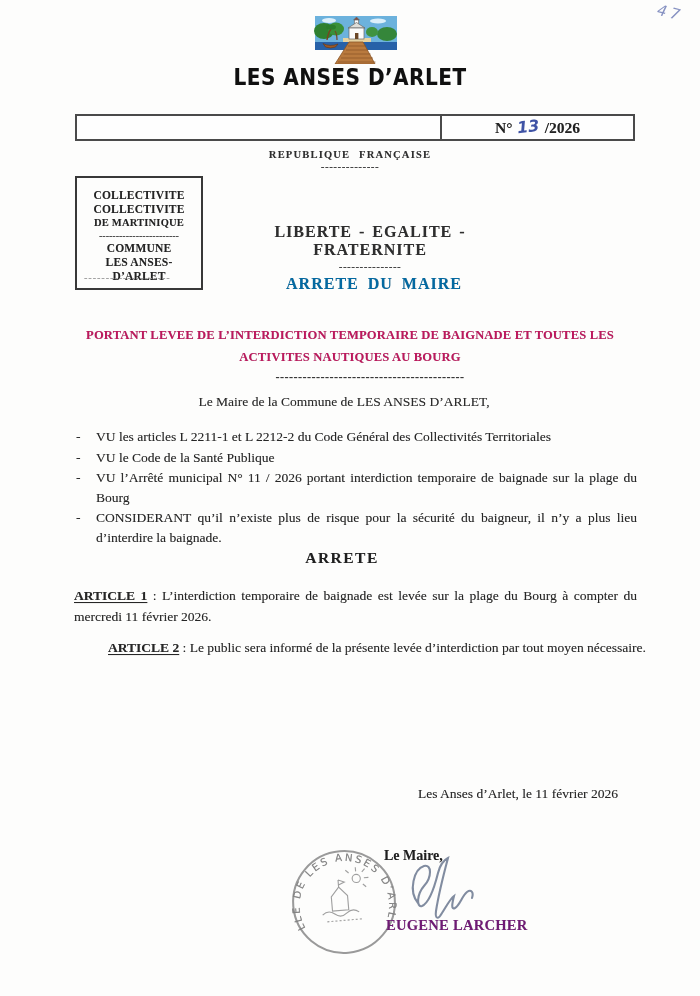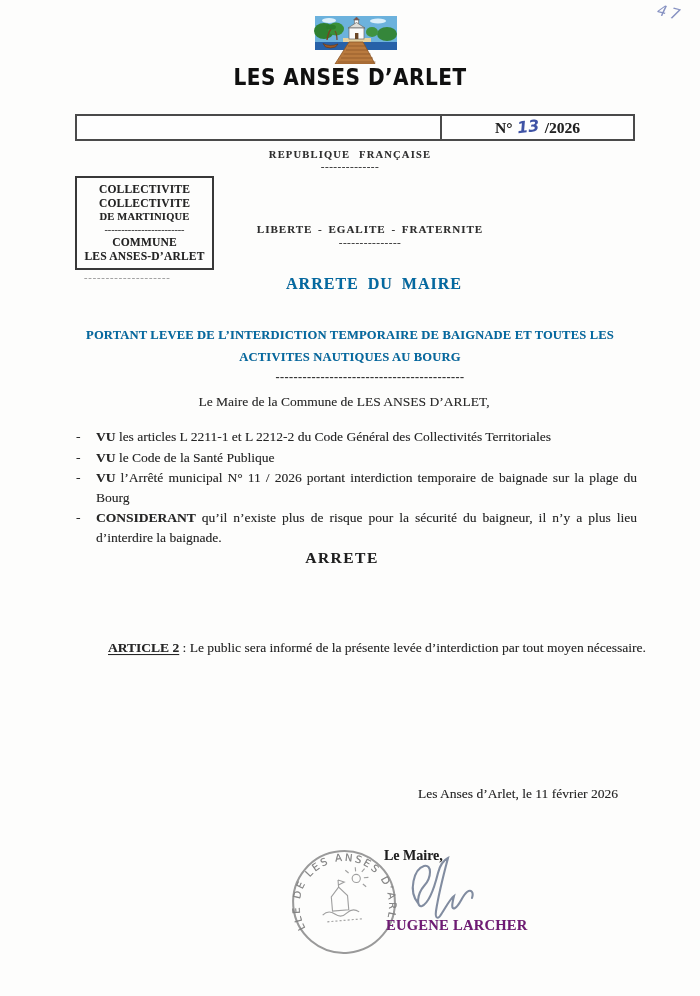--- a/index.html
+++ b/index.html
@@ -22,45 +22,45 @@
             box-sizing:border-box;display:flex;align-items:center;justify-content:center;gap:5px;
             font-weight:bold;font-size:15.5px;color:#222;}
   .num-hand{color:#3f53a5;font-family:"DejaVu Sans",sans-serif;font-style:italic;font-size:16px;
             font-weight:600;transform:rotate(-6deg);margin-top:-2px;text-shadow:none;}
 
   .republique{position:absolute;top:149px;left:0;width:100%;text-align:center;font-weight:bold;
               font-size:10.5px;letter-spacing:1.2px;word-spacing:5px;color:#2e2e2e;}
   .rep-dashes{position:absolute;top:160px;left:0;width:100%;text-align:center;}
   .dashes{font-size:11px;letter-spacing:.5px;color:#3a3a3a;font-weight:bold;}
 
-  .coll-box{position:absolute;left:75px;top:176px;width:139px;box-sizing:border-box;
-            border:2px solid #383838;padding:4px 2px 5px;text-align:center;font-weight:bold;color:#242424;}
+  .coll-box{position:absolute;left:75px;top:176px;width:128px;box-sizing:border-box;
+            border:2px solid #383838;padding:10px 2px 5px;text-align:center;font-weight:bold;color:#242424;}
   .cb-line{font-size:11.5px;line-height:14px;letter-spacing:.2px;}
   .cb-small{font-size:10.5px;}
   .cb-dashes{font-size:10px;line-height:11px;letter-spacing:0;color:#444;}
   .coll-under{position:absolute;left:84px;top:272px;font-size:10px;letter-spacing:1px;color:#9a9a9a;}
 
   .motto{position:absolute;top:223px;left:240px;width:260px;text-align:center;font-weight:bold;color:#2e2e2e;}
-  .motto-title{font-size:11px;letter-spacing:1px;word-spacing:2px;}
+  .motto-title{font-size:16px;letter-spacing:1px;word-spacing:2px;}
   .motto-dashes{font-size:11px;margin-top:1px;letter-spacing:.5px;}
 
   .h-maire{position:absolute;top:275px;left:48px;width:652px;text-align:center;font-weight:bold;
            font-size:16px;letter-spacing:1px;word-spacing:4px;color:#0369a1;}
 
   .subject{position:absolute;top:324px;left:70px;width:560px;text-align:center;font-weight:bold;
-           font-size:12.5px;line-height:22px;letter-spacing:.2px;color:#0369a1;}
+           font-size:12.5px;line-height:22px;letter-spacing:.2px;color:#be185d;}
   .sep-dashes{position:absolute;top:370px;left:40px;width:660px;text-align:center;font-weight:bold;
               font-size:12px;letter-spacing:.5px;color:#333;}
   .opening{position:absolute;top:394px;left:0;width:688px;text-align:center;font-size:13.5px;}
 
   .recitals{position:absolute;top:427px;left:76px;width:561px;font-size:13.5px;line-height:19.5px;color:#262626;}
   .rec-item{display:flex;margin-bottom:1px;}
   .rec-bullet{width:20px;flex:0 0 20px;}
   .rec-text{flex:1;text-align:justify;}
-  .rec-lead{font-weight:bold;}
+  .rec-lead{font-weight:normal;}
 
   .h-arrete{position:absolute;top:549px;left:0;width:684px;text-align:center;font-weight:bold;
             font-size:15.5px;letter-spacing:1.5px;color:#1f1f1f;}
 
   .article{position:absolute;left:74px;width:563px;margin:0;text-align:justify;font-size:13.5px;
            line-height:21px;color:#262626;}
   .art-label{font-weight:bold;text-decoration:underline;text-underline-offset:2px;}
   #article-1{top:585px;} #article-2{top:637px;margin-left:34px;} #article-3{top:679px;}
 
   .dateline{position:absolute;top:786px;left:0;width:618px;text-align:right;font-size:13.5px;color:#262626;}
@@ -153,20 +153,21 @@
       <div class="rec-text"><span class="rec-lead">VU</span> <span>l’Arrêté municipal N° 11 / 2026 portant interdiction temporaire de baignade sur la plage du Bourg</span></div>
     </div>
     <div class="rec-item">
       <span class="rec-bullet">-</span>
       <div class="rec-text"><span class="rec-lead">CONSIDERANT</span> <span>qu’il n’existe plus de risque pour la sécurité du baigneur, il n’y a plus lieu d’interdire la baignade.</span></div>
     </div>
   </div>
 
   <div class="h-arrete">ARRETE</div>
 
+  <p class="article" id="article-1"><span class="art-label">ARTICLE 1</span><span> : </span><span>L’interdiction temporaire de baignade est levée sur la plage du Bourg à compter du mercredi 11 février 2026.</span></p>
 
   <p class="article" id="article-2"><span class="art-label">ARTICLE 2</span><span> : </span><span>Le public sera informé de la présente levée d’interdiction par tout moyen nécessaire.</span></p>
 
 
   <div class="dateline">Les Anses d’Arlet, le 11 février 2026</div>
 
   <svg class="stamp" viewBox="0 0 112 112">
     <circle cx="56" cy="56" r="50" fill="none" stroke="#9a9a9a" stroke-width="2"></circle>
     <defs>
       <path id="stamp-arc" d="M 16,78 A 44,44 0 1 1 96,78" fill="none"></path>

